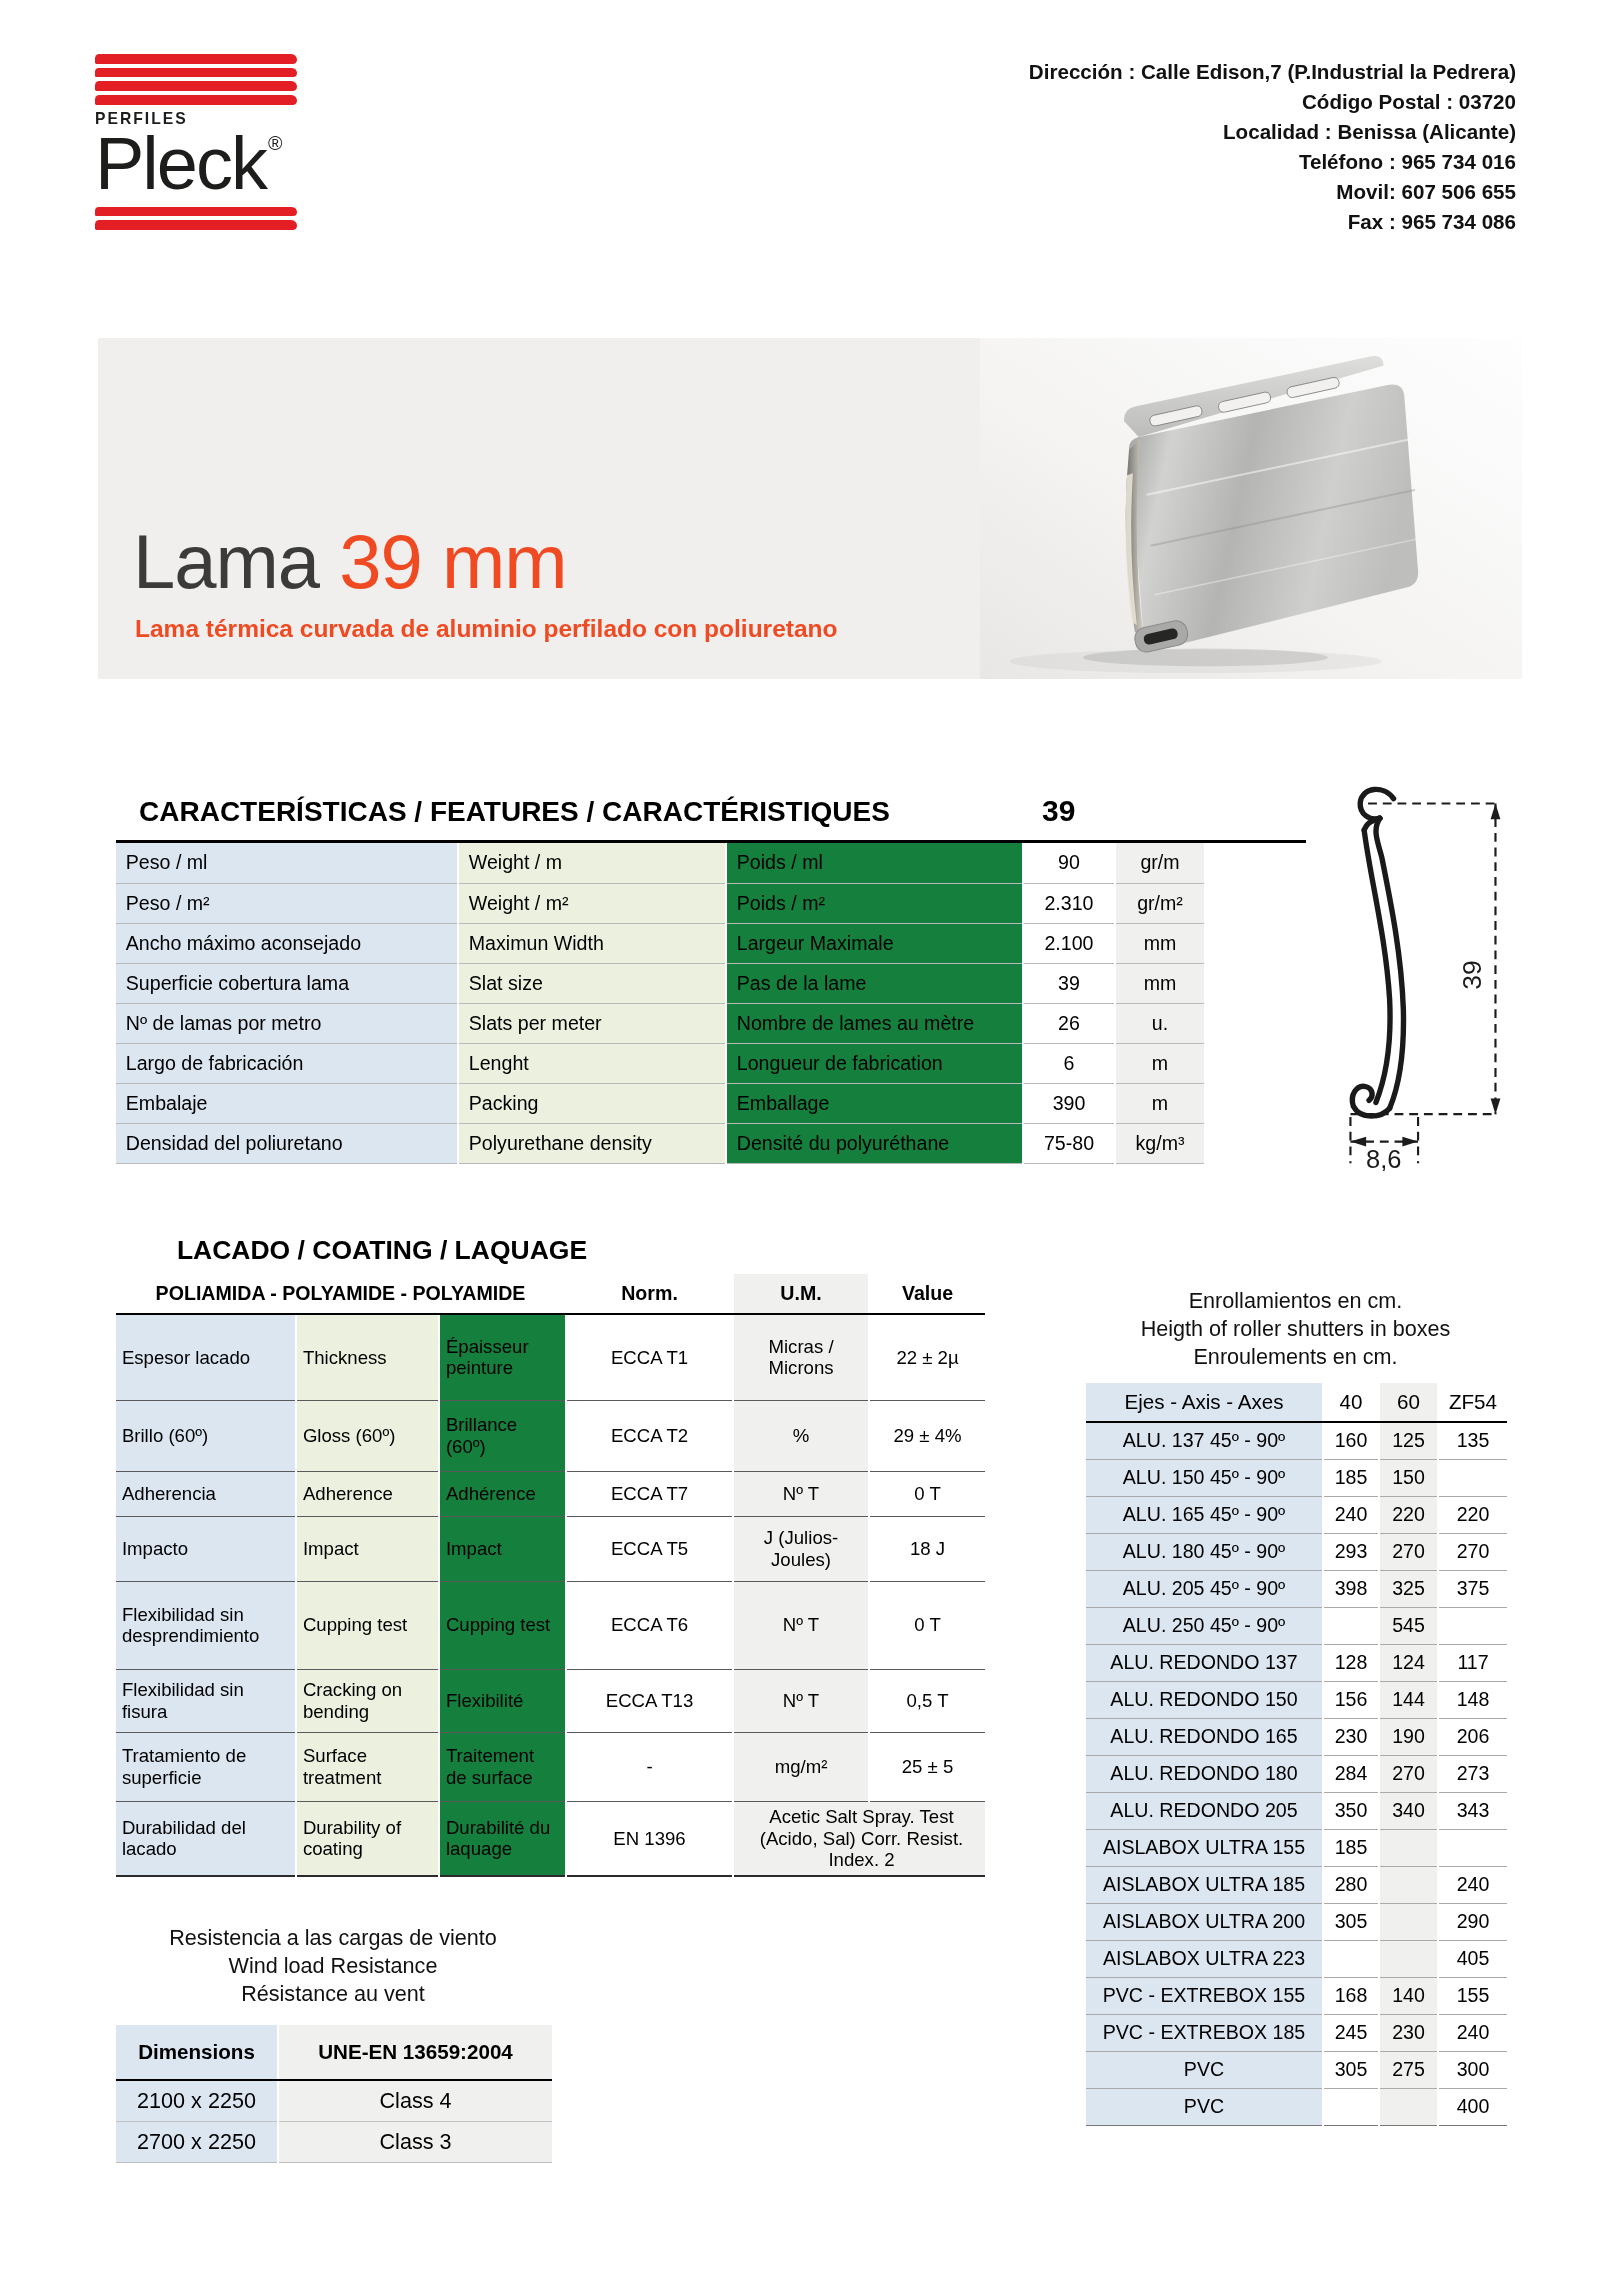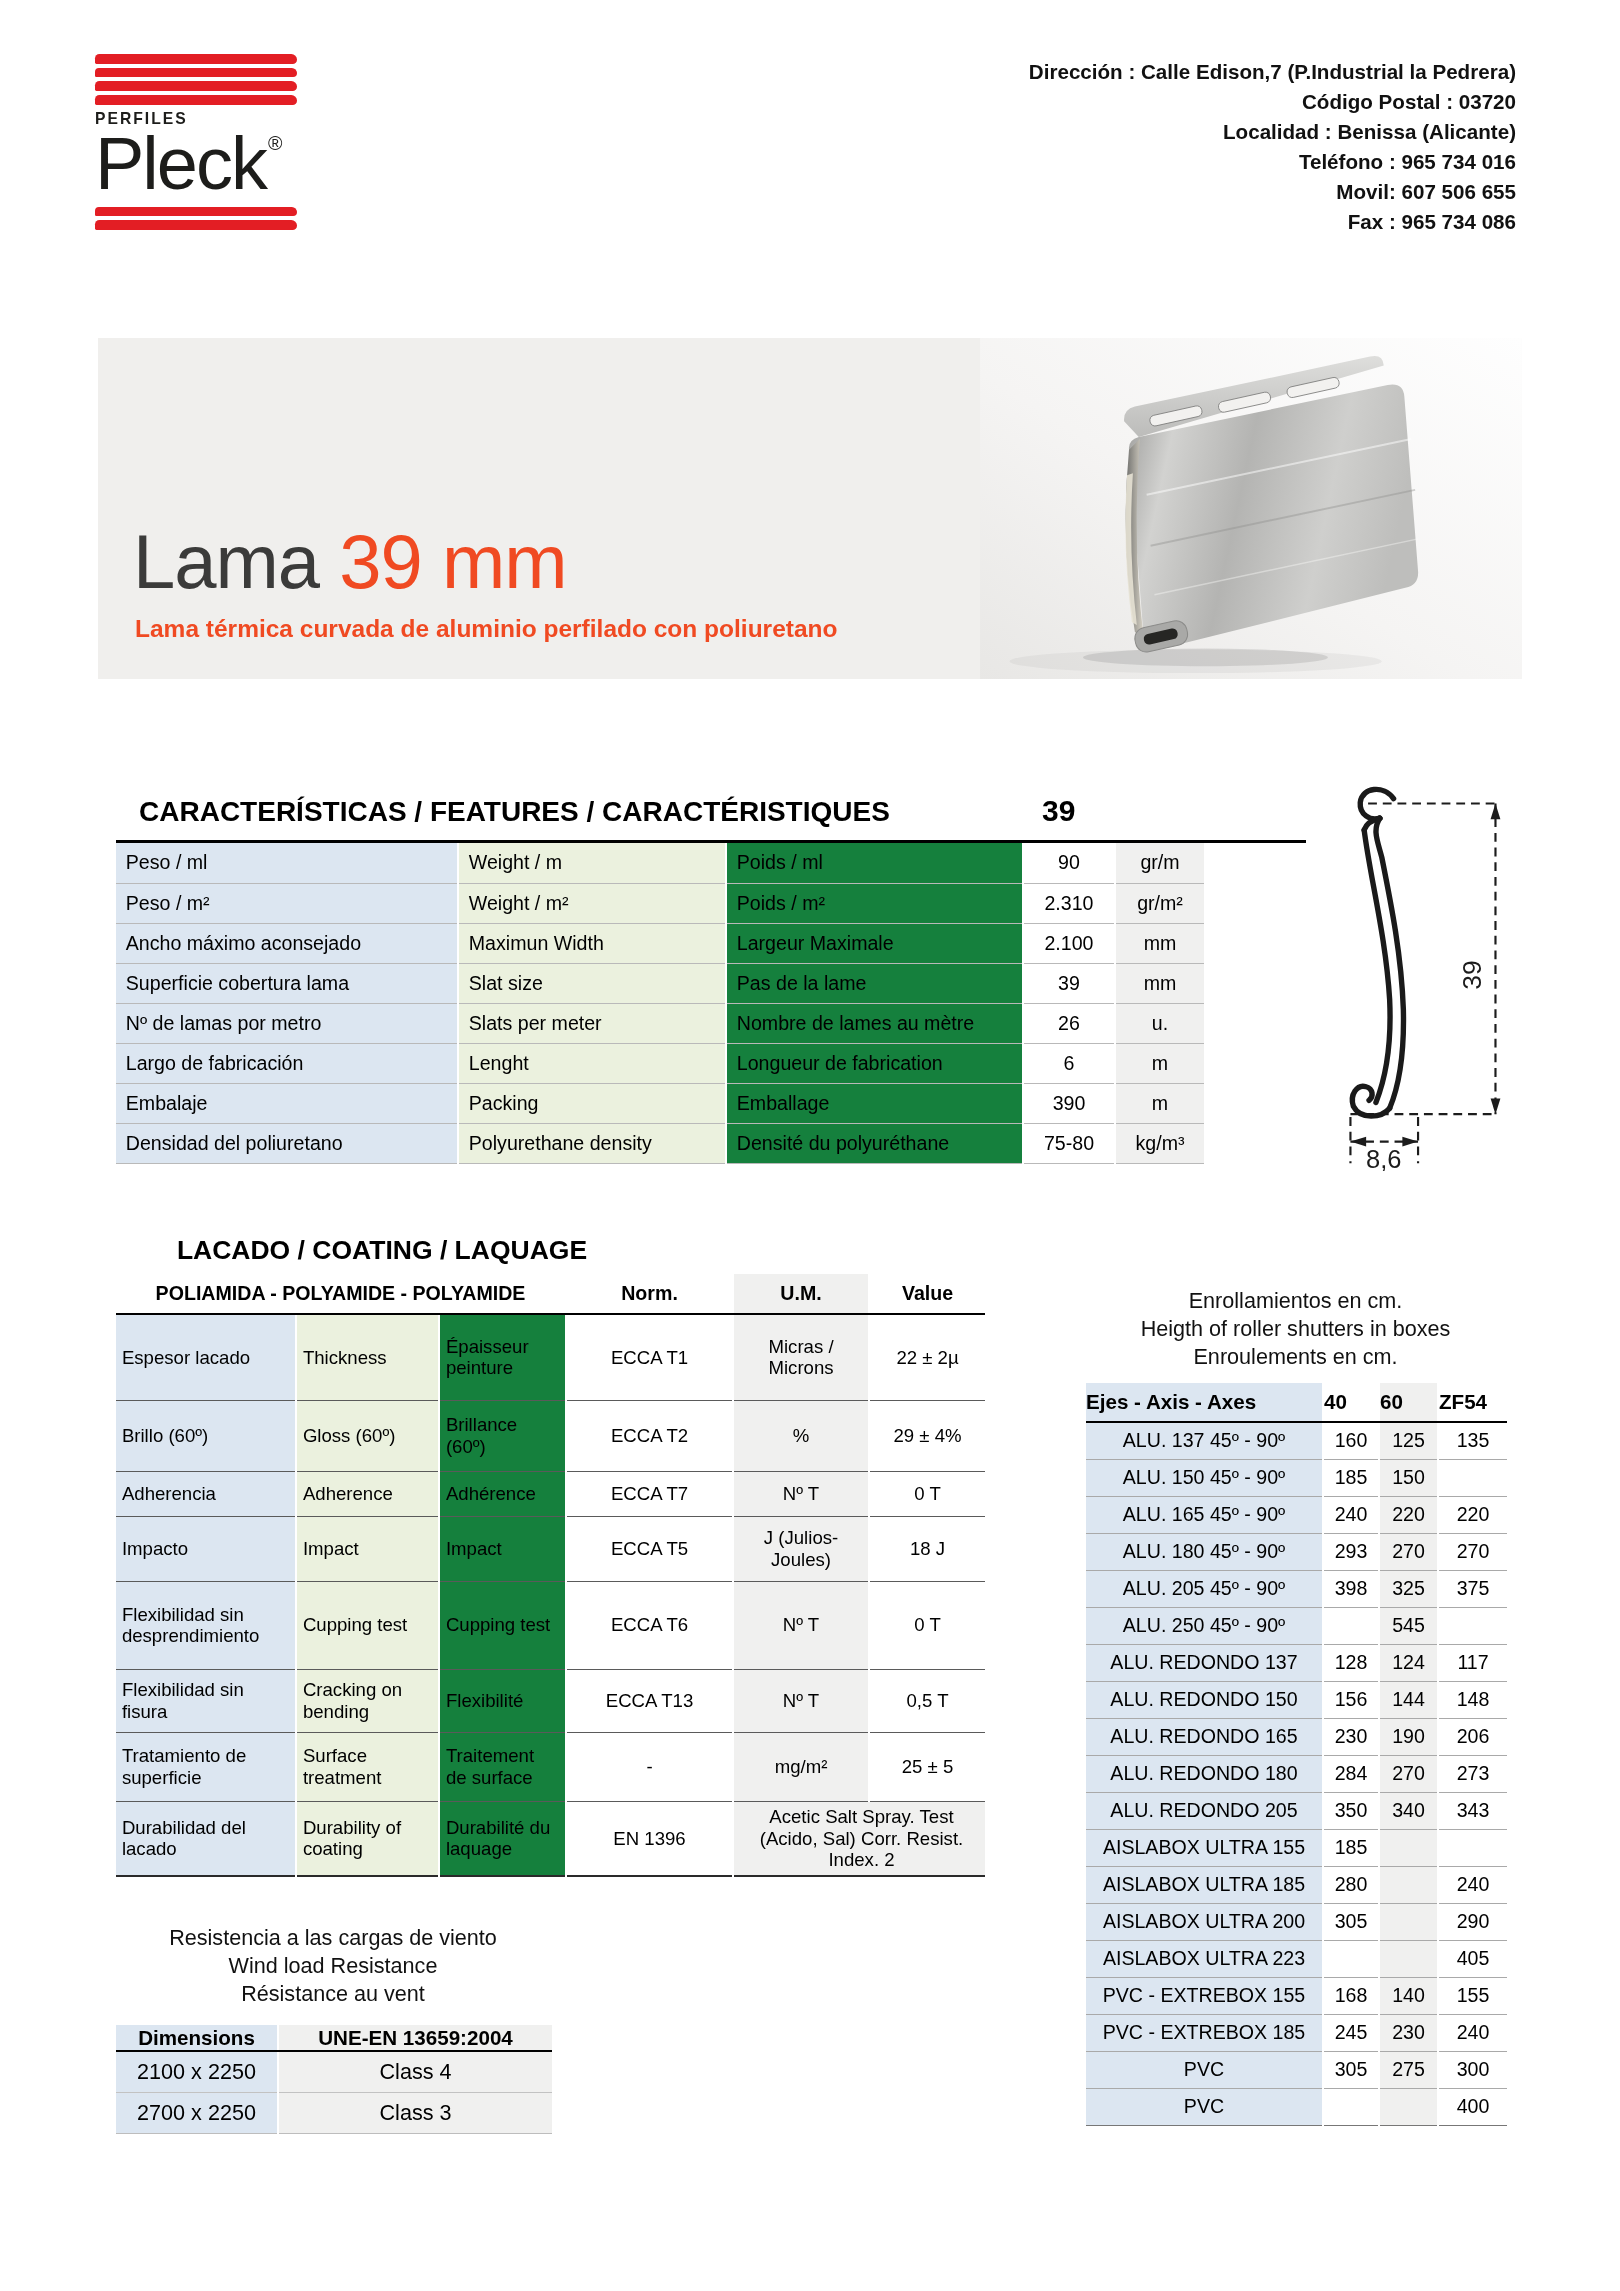--- a/index.html
+++ b/index.html
@@ -64,29 +64,29 @@
   #lacado-table tbody tr:nth-child(6){height:63px}
   #lacado-table tbody tr:nth-child(7){height:69px}
   #lacado-table tbody tr:nth-child(8){height:75px}
   #lacado-table tbody tr:nth-child(9){height:90px}
   #lacado-table td.merged { text-align:left; padding-left:9.8px;margin-top:34px; }
 
   
   .enroll-title { position:absolute; left:1070px; top:1287px; width:451px; text-align:center; font-size:21.6px; line-height:28px; color:#111; }
   #enroll-table { position:absolute; left:1086px; top:1383px; width:420px; border-bottom:1px solid #777; }
   #enroll-table thead tr { height:39px; }
-  #enroll-table thead th { font-size:20.6px; font-weight:bold; border-bottom:2.9px solid #000; text-align:left; }
+  #enroll-table thead th { font-size:20.6px; font-weight:normal; border-bottom:2.9px solid #000; text-align:center; }
   #enroll-table tbody tr { height:37px; }
   #enroll-table tbody tr + tr td { border-top:1px solid #a9a9a9; }
   #enroll-table td { font-size:19.6px; text-align:center; }
 
   
   .wind-title { position:absolute; left:88px; top:1924px; width:490px; text-align:center; font-size:21.6px; line-height:28px; color:#111; }
   #wind-table { position:absolute; left:116px; top:2025px; width:436px; border-bottom:1px solid #bdbdbd; }
-  #wind-table thead tr { height:26px; }
+  #wind-table thead tr { height:55px; }
   #wind-table thead th { font-size:20.6px; font-weight:bold; border-bottom:2.9px solid #000; text-align:center; }
   #wind-table tbody tr { height:41px; }
   #wind-table tbody tr + tr td { border-top:1px solid #c2c2c2; }
   #wind-table td { font-size:21.6px; text-align:center;margin-top:40px; }
 
   
   .diagram { position:absolute; left:1323px; top:779px; width:196px; height:392px; }
 </style>
 </head>
 <body>

